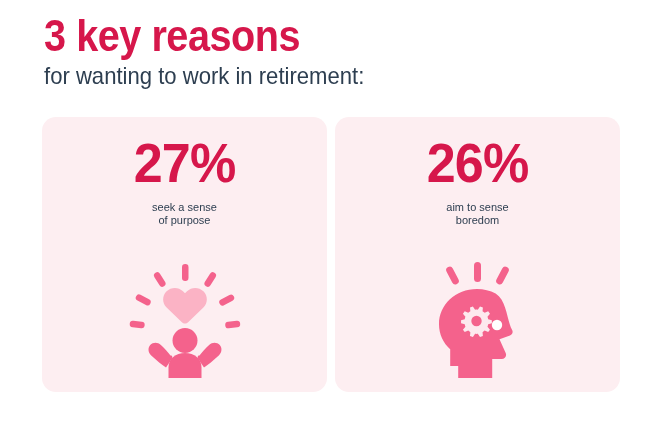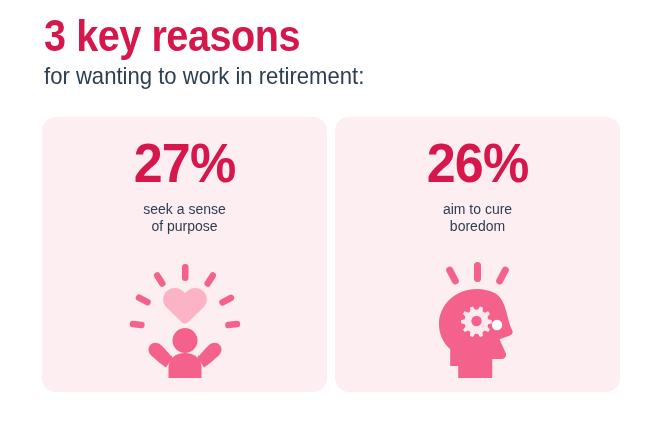--- a/index.html
+++ b/index.html
@@ -69,21 +69,21 @@
   .pct {
     font-size: 56px;
     font-weight: bold;
     color: #d6174b;
     line-height: 1;
     letter-spacing: -1px;
     transform: scaleX(0.93);
   }
   .label {
     margin-top: 10px;
-    font-size: 14px;
+    font-size: 11px;
     color: #2d3e50;
     text-align: center;
     line-height: 1.18;
     white-space: pre-line;
   }
   .icon-wrap {
     position: absolute;
     bottom: 14px;
     left: 0;
     width: 100%;
@@ -125,21 +125,21 @@
           <circle cx="56" cy="78.5" r="12.5" fill="#f4628c"></circle>
           <path d="M56 91c-9.5 0-16.5 5.6-16.5 14.3V116h33v-10.7C72.5 96.6 65.5 91 56 91z" fill="#f4628c"></path>
           <path d="M41.5 93.5c-2.4-3.2-6.1-7.3-9.6-10.6-3.2-3-8-2.9-10.7.2-2.6 3-2.1 7.5 1 10.4 5.3 5 11 9.4 14.8 11.9l5.8-8.3c.9-1.3.7-2.9-.3-3.6z" fill="#f4628c"></path>
           <path d="M70.5 93.5c2.4-3.2 6.1-7.3 9.6-10.6 3.2-3 8-2.9 10.7.2 2.6 3 2.1 7.5-1 10.4-5.3 5-11 9.4-14.8 11.9l-5.8-8.3c-.9-1.3-.7-2.9.3-3.6z" fill="#f4628c"></path>
         </svg>
       </div>
     </div>
 
     <div class="card">
       <div class="pct">26%</div>
-      <div class="label">aim to cure
+      <div class="label">aim to sense
 boredom</div>
       <div class="icon-wrap">
         <svg width="104" height="116" viewBox="0 0 104 116" aria-hidden="true">
           <g fill="#f4628c">
             <rect x="48" y="0" width="7" height="20" rx="3.5"></rect>
             <rect x="23" y="4" width="7" height="19" rx="3.5" transform="rotate(-28 26.5 13.5)"></rect>
             <rect x="73" y="4" width="7" height="19" rx="3.5" transform="rotate(28 76.5 13.5)"></rect>
           </g>
           <path d="M51 27C29.5 27 13 42.8 13 62.2c0 9.9 4.3 18.8 11.2 25.1V104h8v12h34v-19h9.5c3.2 0 5.3-3.2 4-6.1l-6.2-13.6 10.5-3.8c2.4-.9 3.4-3.7 2-5.8C80.6 57.6 81 38.8 69.6 31.5 64.2 28.6 57.8 27 51 27z" fill="#f4628c"></path>
           <g fill="#fde9ee">

